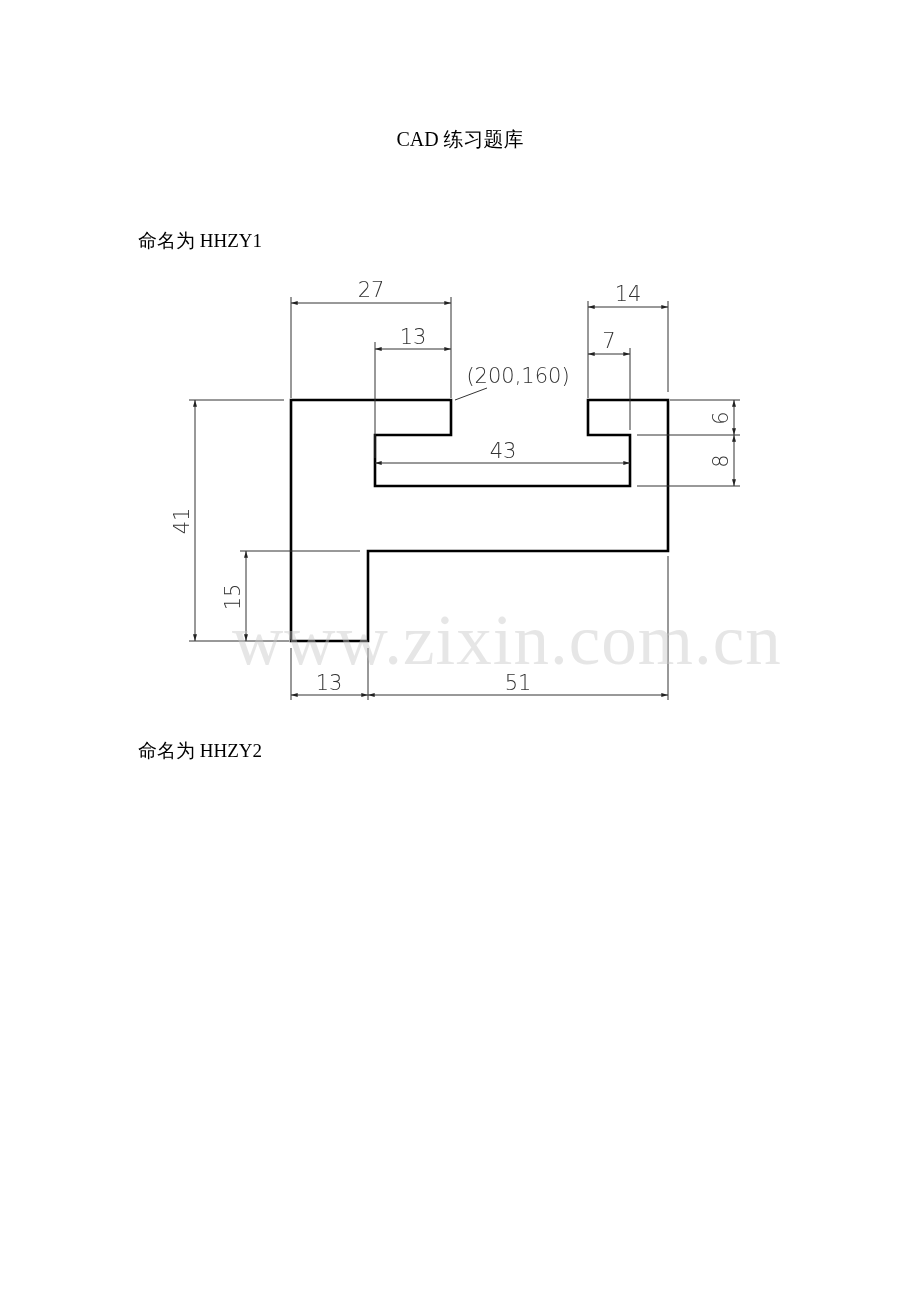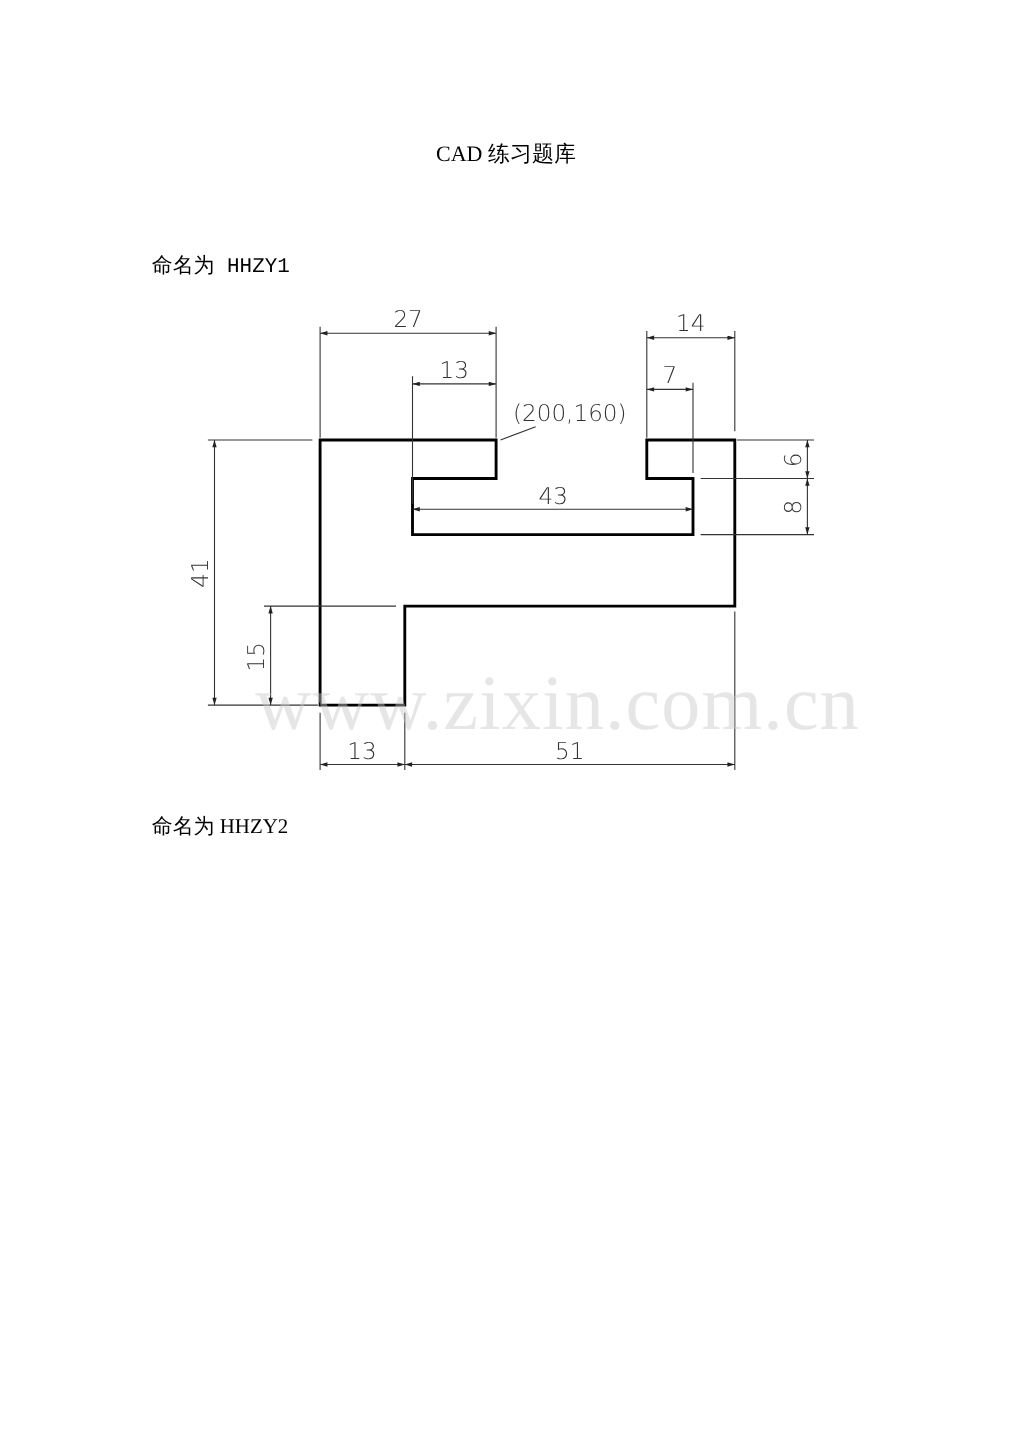--- a/index.html
+++ b/index.html
@@ -6,21 +6,21 @@
   body { width: 920px; height: 1302px; position: relative; overflow: hidden; }
   .page-title {
     position: absolute; left: 0; width: 920px; top: 126px;
     text-align: center;
     font-family: "Liberation Serif", serif; font-size: 20px; color: #000;
   }
   .exercise-label {
     position: absolute; left: 138px;
     font-family: "Liberation Serif", serif; font-size: 19px; color: #000;
   }
-  #label1 { top: 228px; font-family: Liberation Mono, monospace; }
+  #label1 { top: 228px; }
   #label2 { top: 738px; text-align: right; }
   .drawing { position: absolute; left: 0; top: 0; }
   .dim-text { font-family: "DejaVu Sans", sans-serif; font-size: 21px; fill: #333; font-weight: 200; }
   .watermark {
     position: absolute; left: 232px; top: 600px;
     font-family: Liberation Serif, serif; font-size: 71px; color: rgba(200,200,200,0.45);
     letter-spacing: 1px;
   }
 </style>
 </head>

